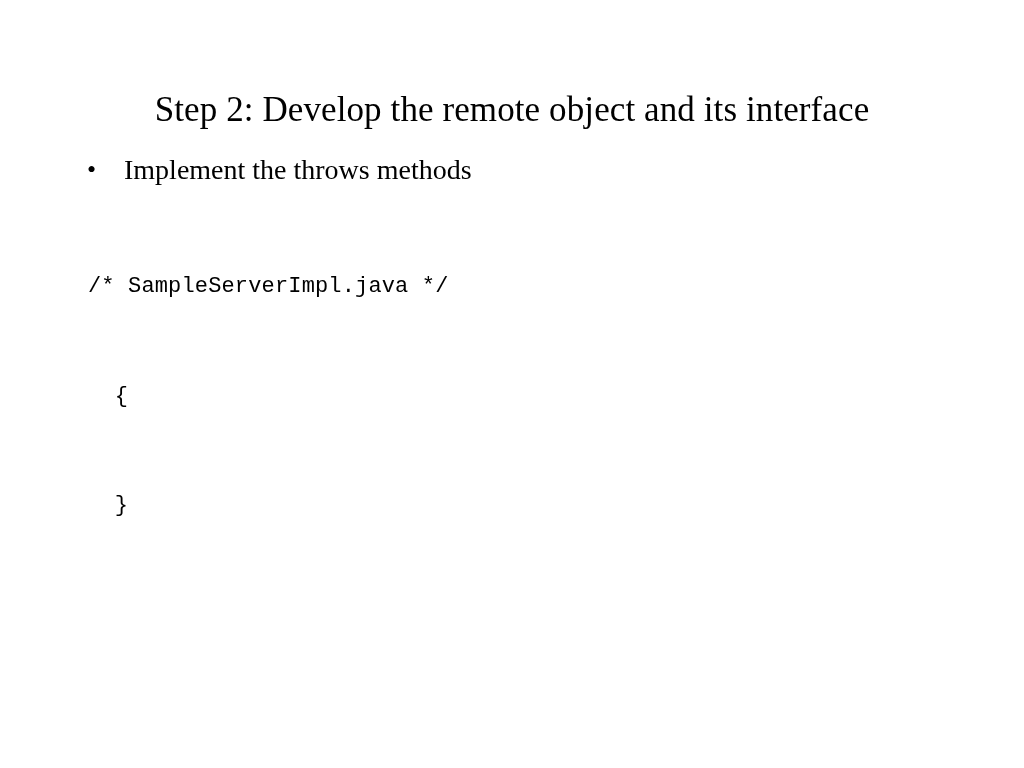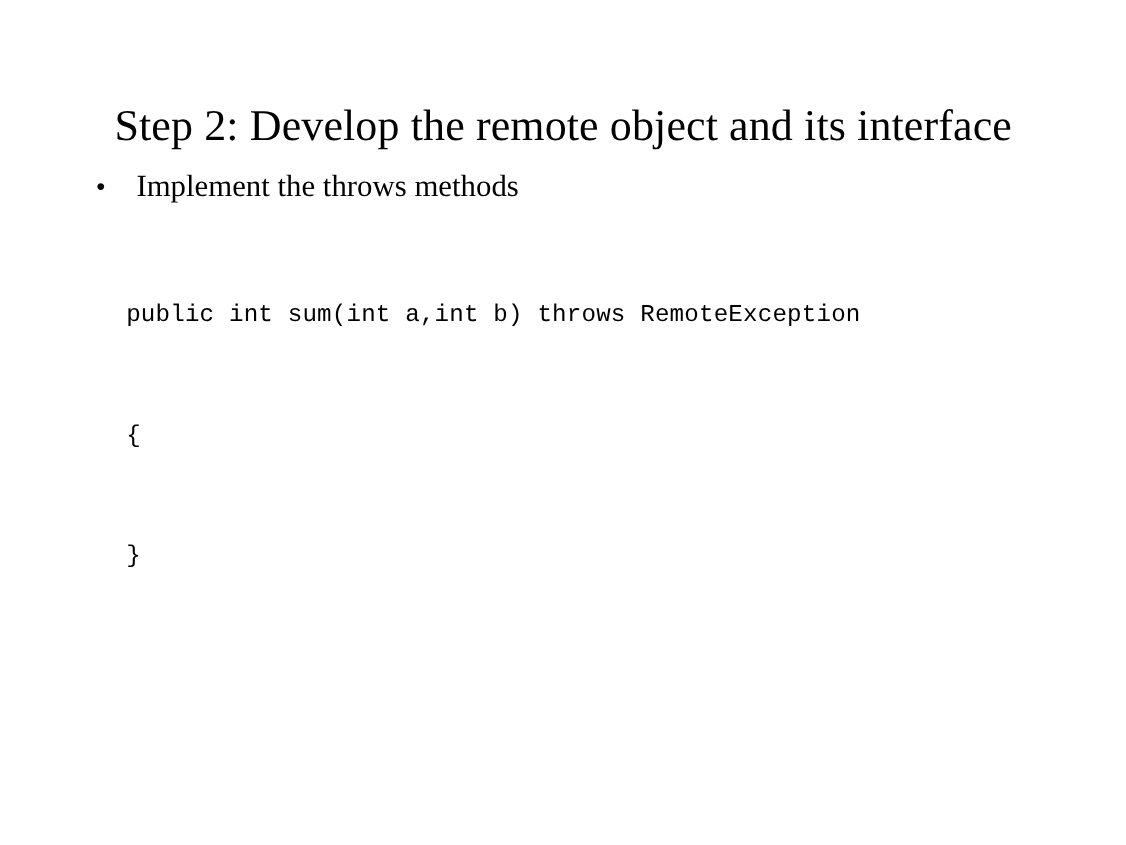--- a/index.html
+++ b/index.html
@@ -23,21 +23,21 @@
   }
 
   
   .slide-title {
     position: absolute;
     left: 0;
     top: 66px;
     width: 1024px;
     text-align: center;
     font-family: "Liberation Serif", "DejaVu Serif", serif;
-    font-size: 40px;
+    font-size: 35px;
     line-height: 42px;
     font-weight: normal;
     letter-spacing: 0.1px;
     white-space: nowrap;
   }
 
   
   .body {
     position: absolute;
     left: 78px;
@@ -91,20 +91,20 @@
   <h1 class="slide-title">Step 2: Develop the remote object and its interface</h1>
 
   <div class="body">
 
     <div class="bullet first">
       <span class="marker">•</span>
       <span class="btext">Implement the throws methods</span>
     </div>
 
     <div class="code-block">
-      <span class="code-line">  public int sum(int a,int b) throws RemoteException</span>
+      <span class="code-line">/* SampleServerImpl.java */</span>
       <span class="code-line">  {</span>
       <span class="code-line">  }</span>
       
     </div>
 
   </div>
 </div>
 
 </body></html>

